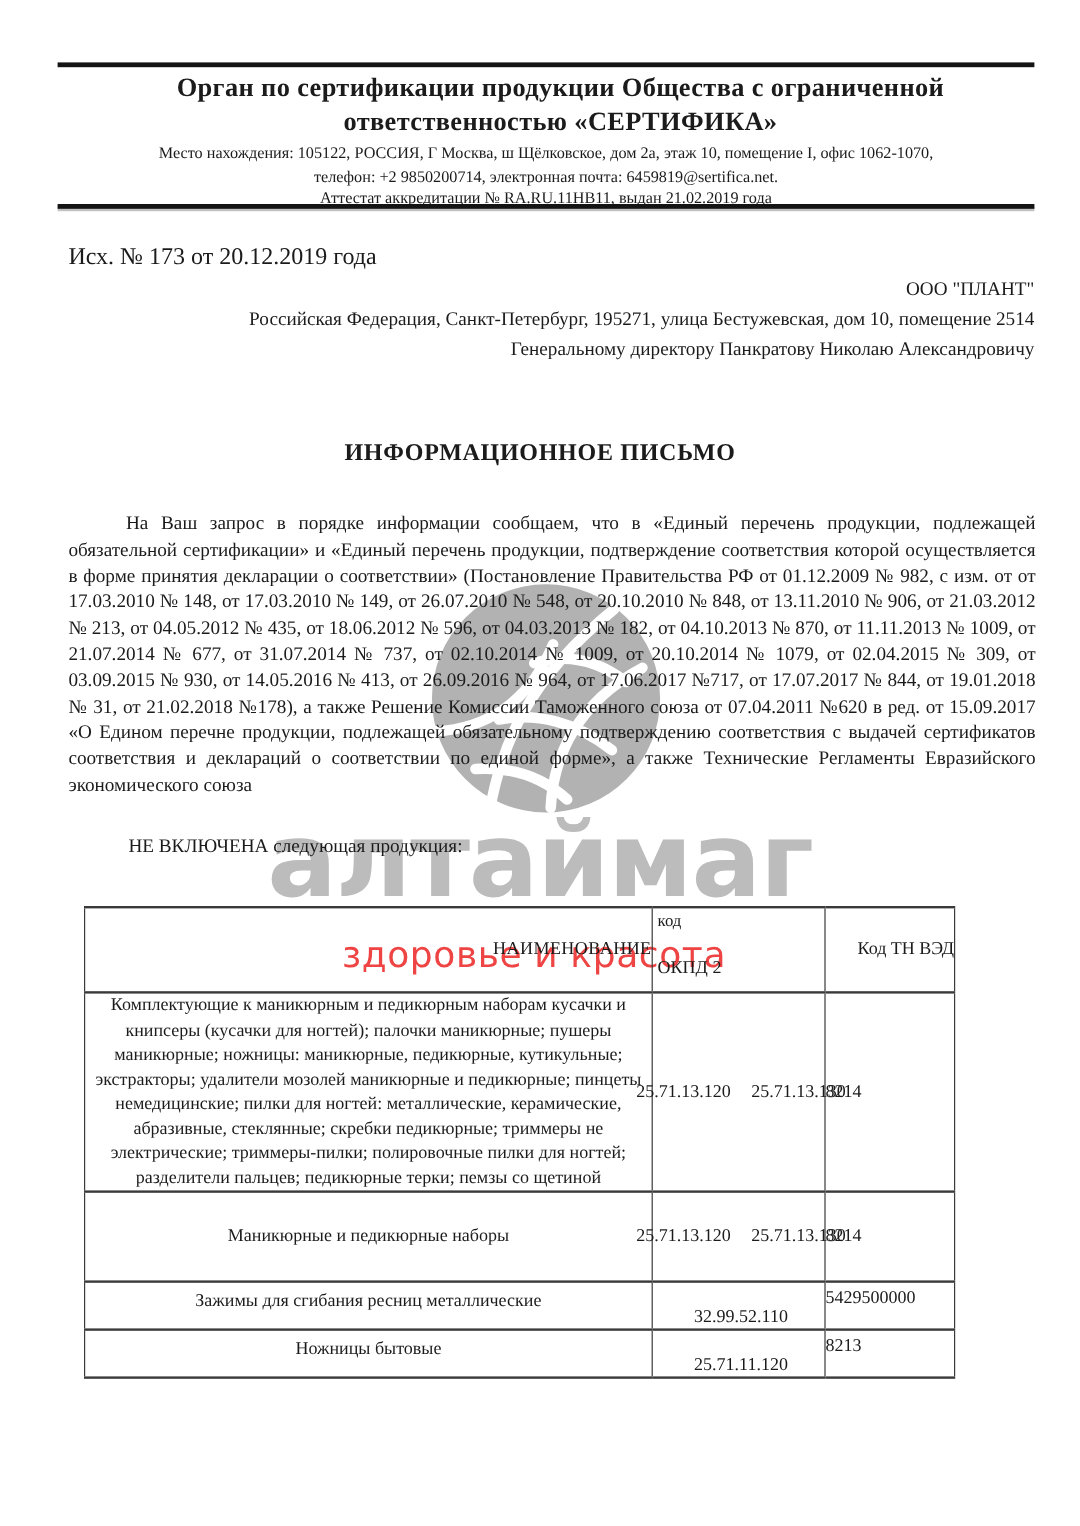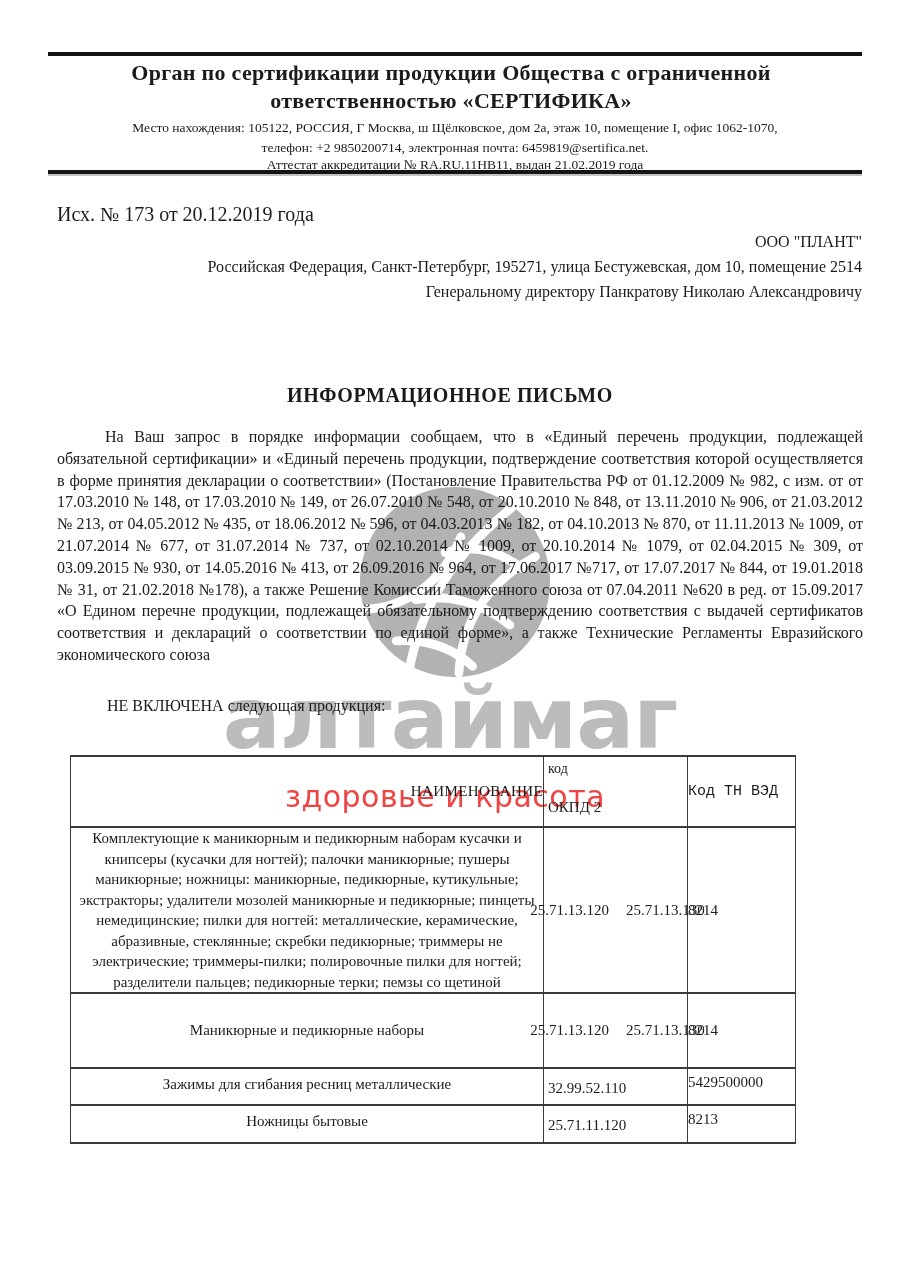--- a/index.html
+++ b/index.html
@@ -18,36 +18,36 @@
   
   .rule-top {
     position:absolute; left:48px; top:52px; width:814px; height:4px;
     background:#141414;
   }
   .rule-bottom {
     position:absolute; left:48px; top:170px; width:814px; height:4px;
     background:#141414; box-shadow: 0 2px 0 rgba(120,120,120,.45);
   }
   .org-name {
-    position:absolute; left:44px; top:59px; width:814px;
+    position:absolute; left:60px; top:59px; width:814px;
     text-align:center; font-weight:bold; font-size:22px; line-height:28px;
     letter-spacing:.3px;
   }
   .lh-line { position:absolute; left:48px; width:814px; text-align:center; font-size:13.5px; line-height:17px; }
   .lh-addr { top:119px; }
   .lh-contact { top:139px; }
   .lh-accred { top:156px; }
 
   
   .ref-line { position:absolute; left:57px; top:203px; font-size:20px; }
   .recipient { position:absolute; left:52px; top:229px; width:810px; text-align:right; font-size:16px; line-height:25px; }
 
   
   .doc-title {
-    position:absolute; left:0; top:384px; width:900px; text-align:center;
+    position:absolute; left:0; top:366px; width:900px; text-align:center;
     font-size:20px; font-weight:bold; letter-spacing:.6px;
   }
   .body-par {
     position:absolute; left:57px; top:426px; width:806px;
     font-size:16px; line-height:21.8px; text-align:justify; text-indent:48px;
   }
   .not-included { position:absolute; left:107px; top:697px; font-size:16px; }
 
   
   .products-table {
@@ -61,33 +61,33 @@
   .products-table td, .products-table th {
     border-left:1px solid #3a3a3a; border-right:1px solid #3a3a3a;
     border-top:2px solid #3a3a3a; border-bottom:2px solid #3a3a3a;
     vertical-align:middle; font-weight:normal; padding:0;
   }
   .th-name { text-align:right; font-weight:bold; letter-spacing:.4px;margin-top:46px; }
   .th-okpd { height:100%; }
   .okpd-head { display:flex; flex-direction:column; justify-content:space-between;
     height:55px; padding:3px 0 10px 4px; text-align:left; }
   .okpd-head .small { font-size:14px; }
-  .th-tnved { text-align:left; padding-left:8px;font-family:Liberation Mono, monospace; }
+  .th-tnved { text-align:right; padding-left:8px; }
   .cell-name { text-align:center; line-height:20.5px; padding:6px 18px; }
   .cell-okpd { text-align:left; }
   .okpd-stack { display:flex; justify-content:center; gap:17px; padding-left:4px; }
   .cell-tnved { text-align:left; padding-left:8px; }
   tr.r-head { height:71px; }
   tr.r1 { height:163px; }
   tr.r2 { height:75px; }
   tr.r3 { height:37px; }
   tr.r4 { height:38px;border-radius:17px; }
   tr.r3 td, tr.r4 td { vertical-align:top; }
   tr.r3 .cell-name, tr.r4 .cell-name { padding-top:5px; }
-  tr.r3 .okpd-stack, tr.r4 .okpd-stack { padding-top:11px; justify-content:flex-start; }
+  tr.r3 .okpd-stack, tr.r4 .okpd-stack { padding-top:21px; justify-content:center; }
   tr.r3 .cell-tnved, tr.r4 .cell-tnved { padding-top:5px; }
 
   
   .wm-logo { position:absolute; left:357px; top:484px; width:196px; height:196px; }
   .wm-brand {
     position:absolute; left:0; top:670px; width:900px; text-align:center;
     font-family:"DejaVu Sans", "Liberation Sans", sans-serif;
     font-weight:bold; font-size:86px; line-height:96px; color:#bcbcbc;
     letter-spacing:-1px;
   }

